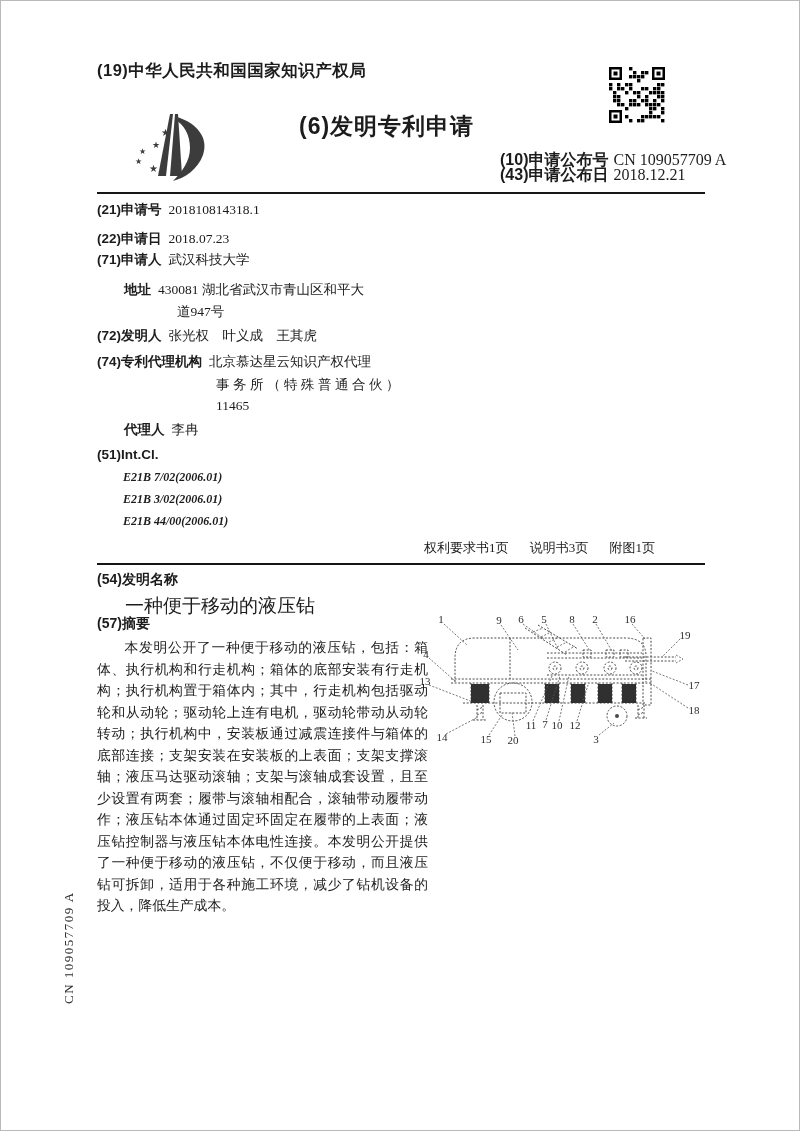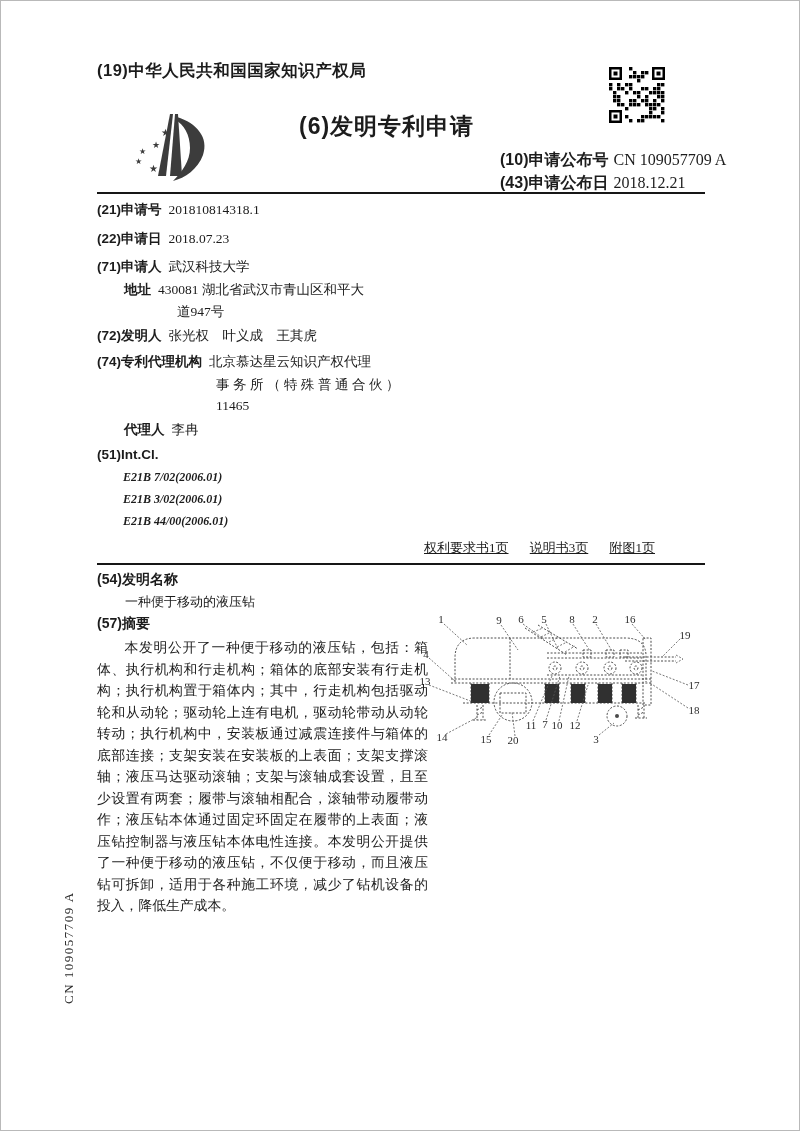--- a/index.html
+++ b/index.html
@@ -16,27 +16,27 @@
   .doctype{left:298px;top:110px;font-size:23px;letter-spacing:1px;}
   .pubrow{font-size:16px;white-space:nowrap;}
   .pubrow .lbl{font-family:"Liberation Sans","DejaVu Sans",sans-serif;font-weight:bold;}
   .pubrow .val{font-family:"Liberation Serif","DejaVu Serif",serif;margin-left:5px;}
   .rule{left:96px;width:608px;height:2px;background:#161616;}
   .row{font-size:13.5px;white-space:nowrap;}
   .row .lbl{font-family:"Liberation Sans","DejaVu Sans",sans-serif;font-weight:bold;}
   .row .val{margin-left:7px;text-align:center;}
   .ipc-item{font-size:12px;font-style:italic;font-weight:bold;}
   .pagin{left:96px;top:538px;width:558px;text-align:right;font-size:13px;}
-  .pagin span{margin-left:18px;text-decoration:underline;}
+  .pagin span{margin-left:18px;}
   .sp{letter-spacing:3.5px;}
   .abstract{
     left:96px;top:636px;width:331px;font-size:13.8px;line-height:21.5px;
     text-align:justify;text-indent:2em;
   }
-  .title-line{left:124px;top:592px;font-size:13px;}
+  .title-line{left:124px;top:592px;font-size:19px;}
   .seclbl{font-size:14px;}
   .sidebar{
     left:60px;top:1003px;font-size:13px;letter-spacing:1.5px;color:#2a2a2a;
     transform:rotate(-90deg);transform-origin:0 0;white-space:nowrap;
   }
   
   .fig{left:414px;top:597px;}
   .fs{fill:none;stroke:#4a4a4a;stroke-width:1;stroke-dasharray:2 1.6;}
   .fl{fill:none;stroke:#555;stroke-width:0.8;stroke-dasharray:2 1.6;}
   .fb{fill:#303030;}
@@ -146,33 +146,33 @@
         <rect x="21" y="53" width="3.4" height="3.4"></rect>
         <rect x="29" y="53" width="3.4" height="3.4"></rect>
         <rect x="33" y="53" width="3.4" height="3.4"></rect>
         <rect x="53" y="53" width="3.4" height="3.4"></rect>
       </g>
   </svg>
 
   <div class="abs pubrow" style="left:499px;top:149px;">
     <span class="lbl">(10)申请公布号</span><span class="val">CN 109057709 A</span>
   </div>
-  <div class="abs pubrow" style="left:499px;top:172px;">
+  <div class="abs pubrow" style="left:499px;top:164px;">
     <span class="lbl">(43)申请公布日</span><span class="val">2018.12.21</span>
   </div>
 
   <div class="abs rule" style="top:191px;"></div>
 
   <div class="abs row" style="left:96px;top:200px;">
     <span class="lbl">(21)申请号</span><span class="val">201810814318.1</span>
   </div>
   <div class="abs row" style="left:96px;top:229px;">
     <span class="lbl">(22)申请日</span><span class="val">2018.07.23</span>
   </div>
-  <div class="abs row" style="left:96px;top:257px;">
+  <div class="abs row" style="left:96px;top:250px;">
     <span class="lbl">(71)申请人</span><span class="val">武汉科技大学</span>
   </div>
   <div class="abs row" style="left:123px;top:280px;">
     <span class="lbl">地址</span><span class="val">430081 湖北省武汉市青山区和平大</span>
   </div>
   <div class="abs row" style="left:168px;top:302px;">
     <span class="val" style="margin-left:8px;">道947号</span>
   </div>
   <div class="abs row" style="left:96px;top:326px;">
     <span class="lbl">(72)发明人</span><span class="val">张光权　叶义成　王其虎</span>

